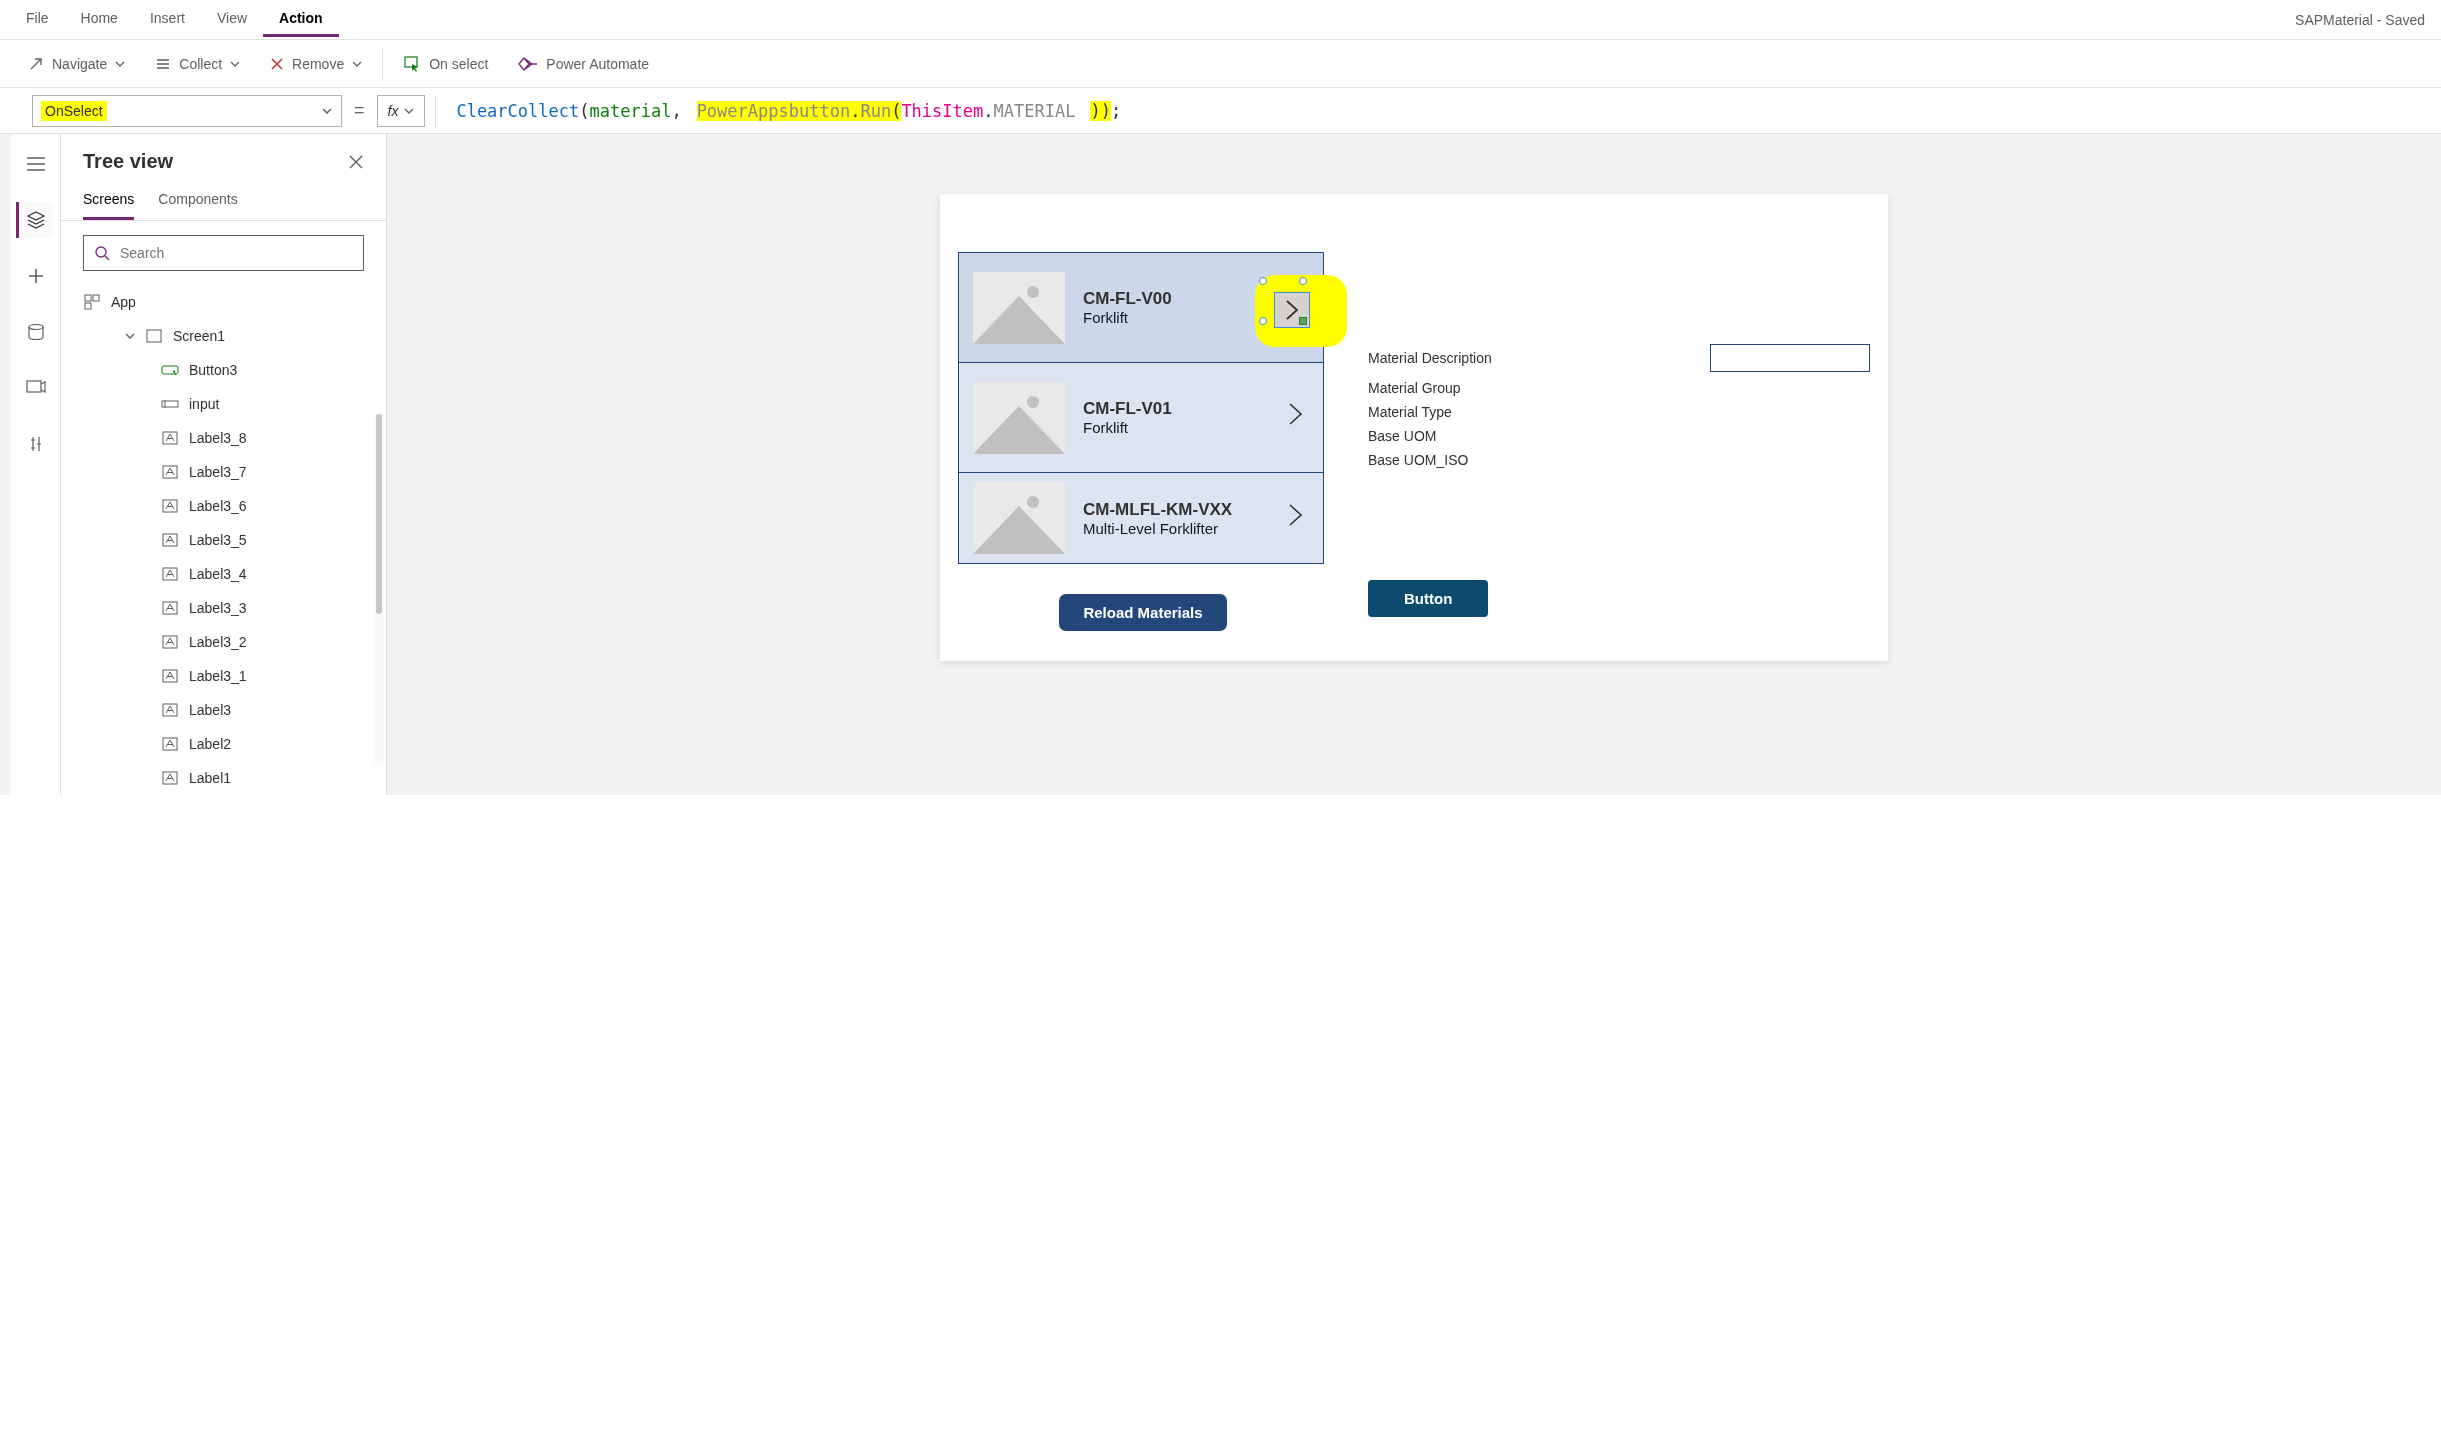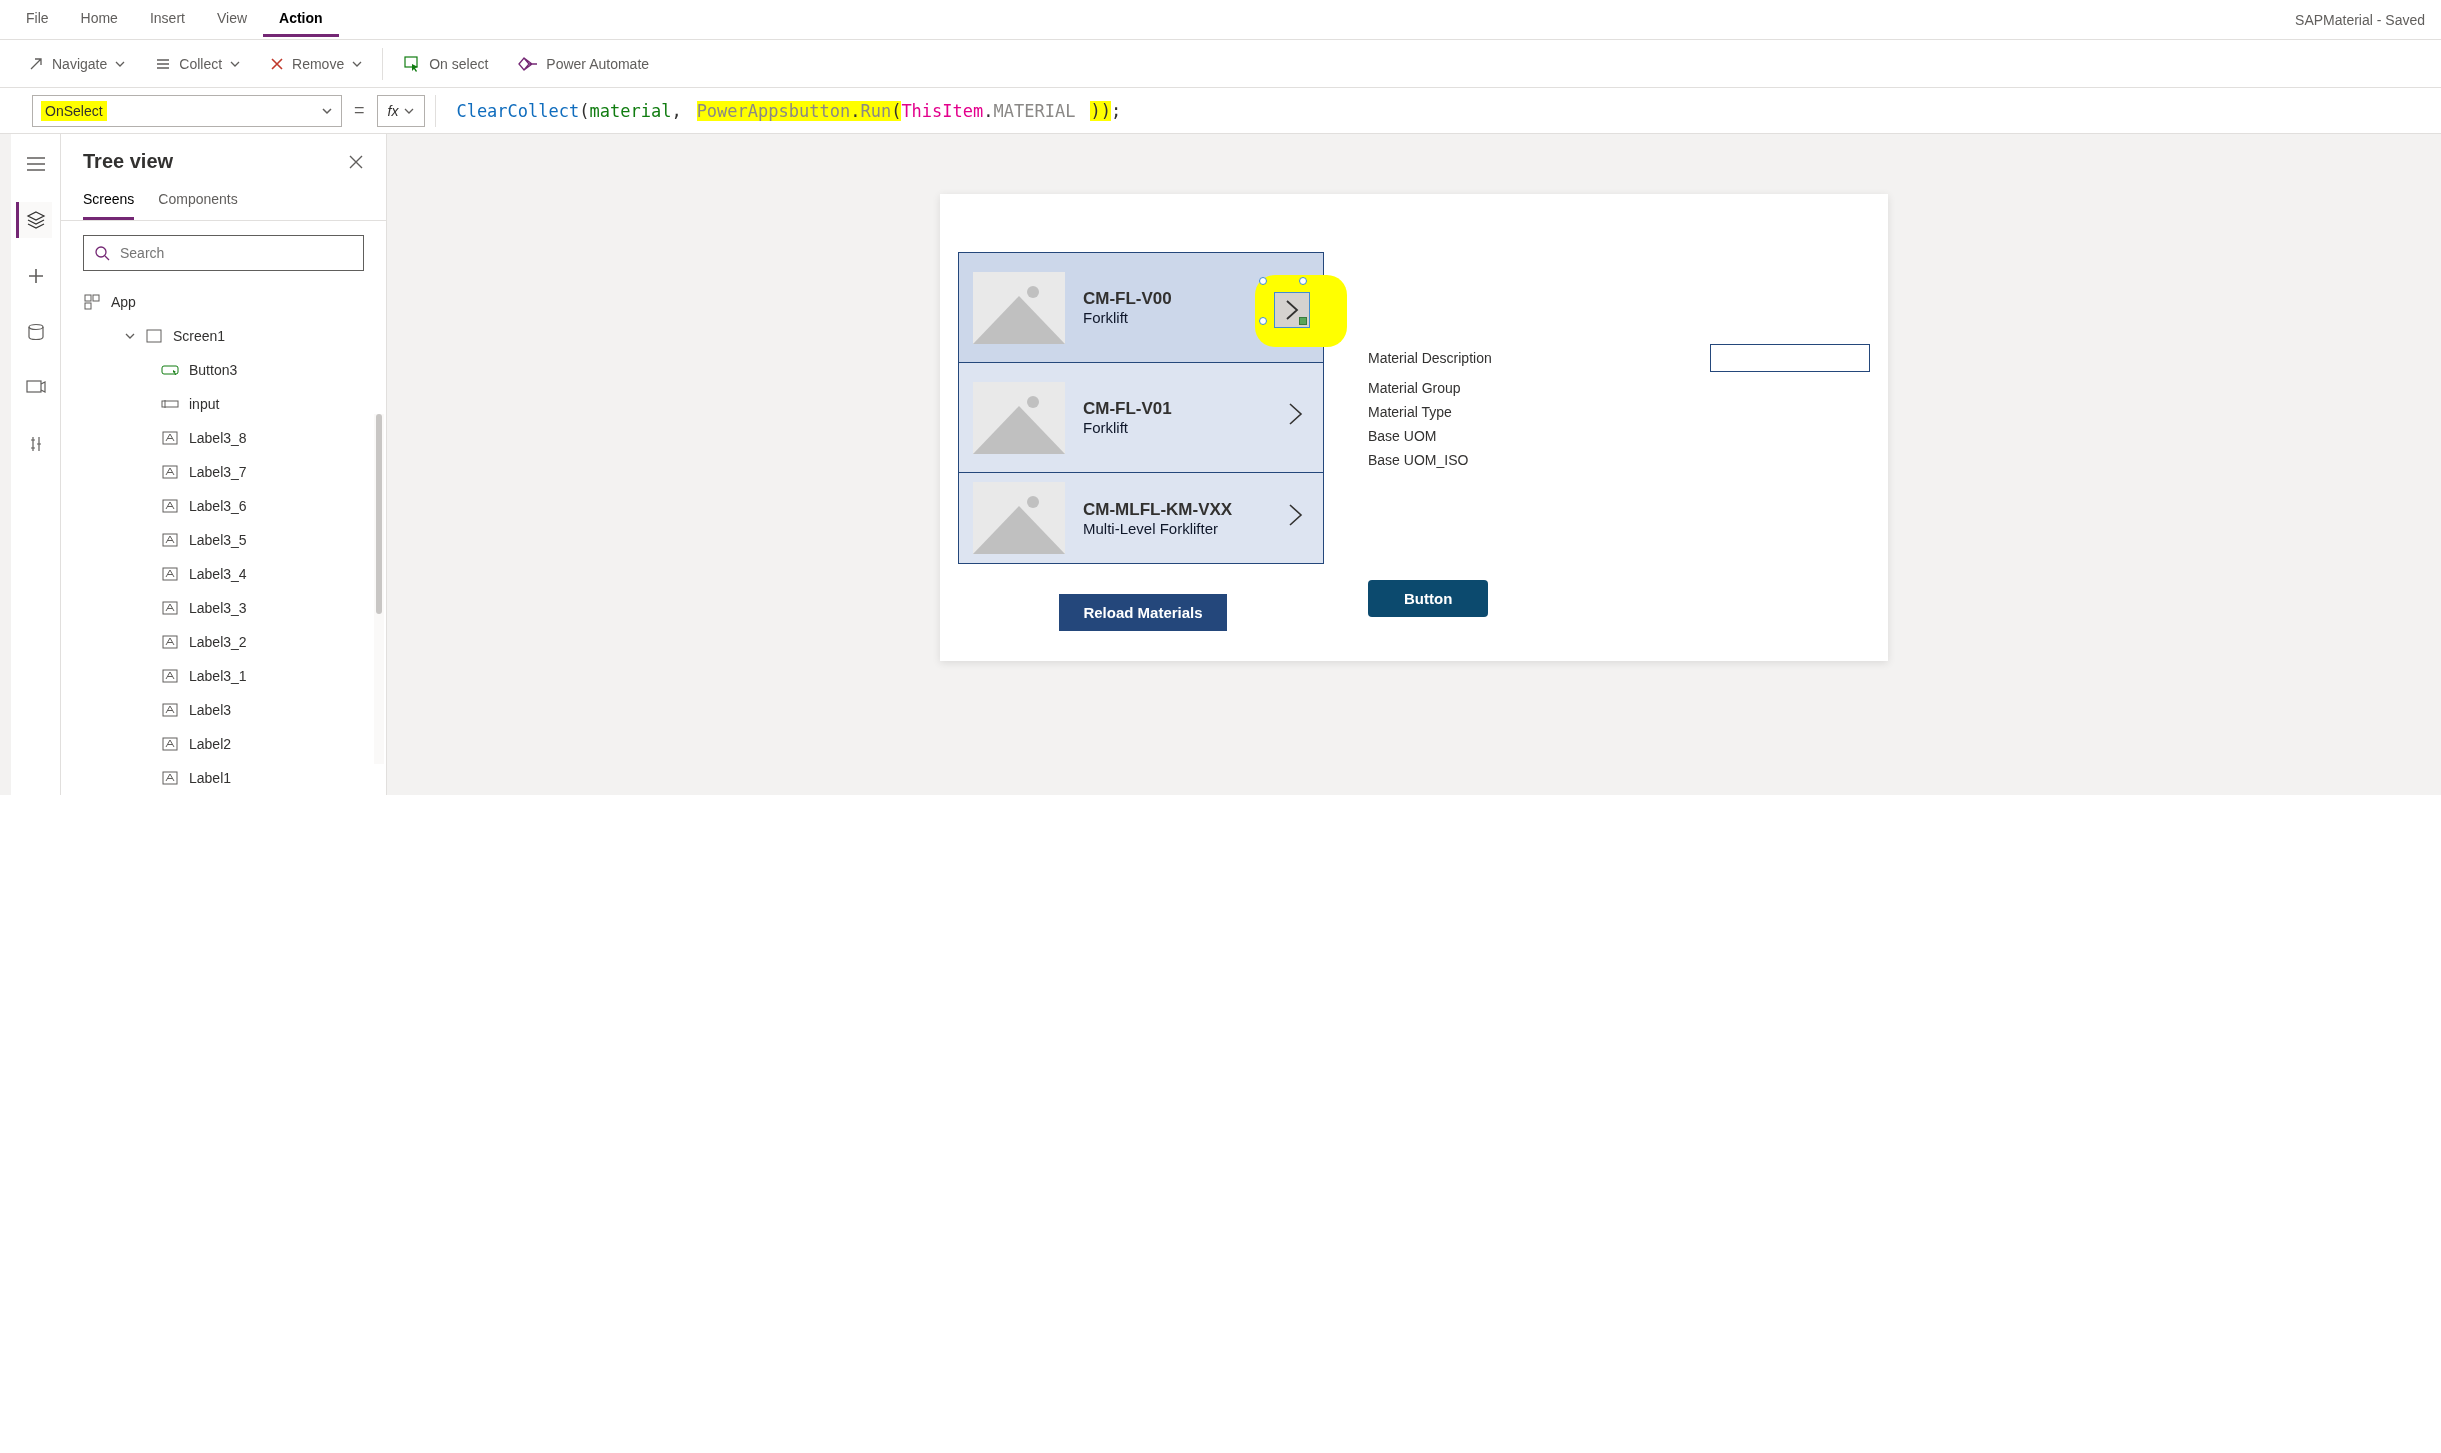--- a/index.html
+++ b/index.html
@@ -227,21 +227,21 @@
     .form-area { flex: 1; padding-top: 30px; min-width: 0; }
     .form-row { display: flex; align-items: center; margin-bottom: 8px; }
     .form-row .lbl { width: 180px; font-size: 14px; color: #323130; }
     .text-input {
       width: 160px; height: 28px; border: 1px solid #24477b; background: #fff;
     }
     
     .reload-btn {
       background: #24477b; color: #fff; border: none;
       padding: 10px 24px; font-size: 15px; font-weight: 600;
-      border-radius: 0; cursor: pointer;
+      border-radius: 7px; cursor: pointer;
       display: block; margin: 30px auto 0;
       width: 168px;
     }
     .detail-btn {
       background: #0c4a6e; color: #fff; border: none;
       padding: 10px 36px; font-size: 15px; font-weight: 600;
       border-radius: 4px; cursor: pointer; margin-top: 44px;
     }
     .left-col { width: 370px; }
     

